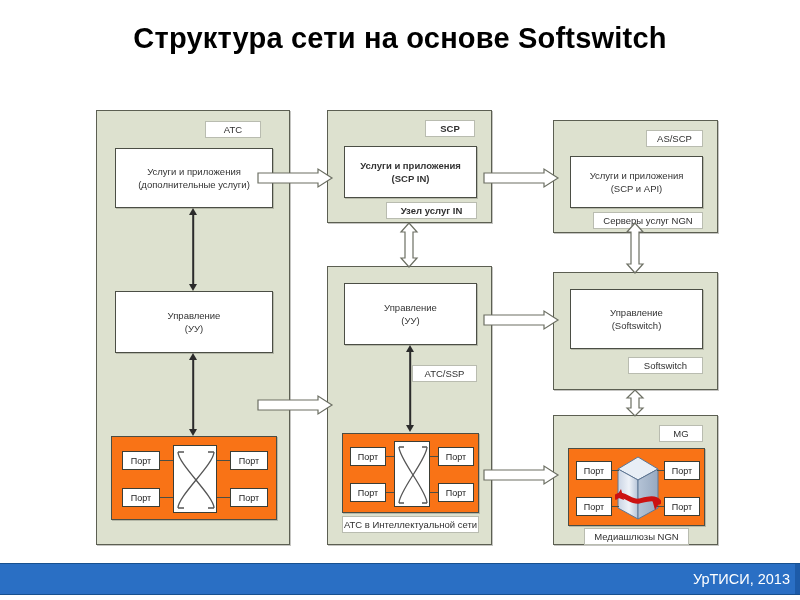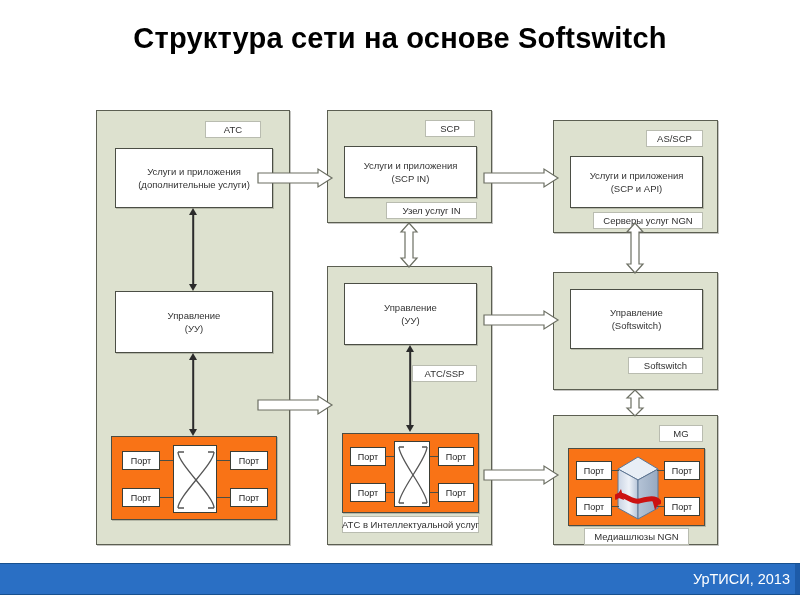--- a/index.html
+++ b/index.html
@@ -229,21 +229,21 @@
       <div class="port" style="left:118px; top:14px; width:38px; height:19px;">Порт</div>
       <div class="port" style="left:118px; top:51px; width:38px; height:19px;">Порт</div>
       <div class="wire" style="left:48px; top:23px; width:13px;"></div>
       <div class="wire" style="left:48px; top:60px; width:13px;"></div>
       <div class="wire" style="left:105px; top:23px; width:13px;"></div>
       <div class="wire" style="left:105px; top:60px; width:13px;"></div>
     </div>
 
   </div>
 
-  <div class="panel" style="left:327px; top:110px; width:165px; height:113px;">
+  <div class="panel" style="left:327px; top:110px; width:165px; height:113px;font-weight:bold;">
     <div class="tag" style="left:97px; top:9px; width:50px; height:17px;">SCP</div>
 
     <div class="wbox" style="left:16px; top:35px; width:133px; height:52px;">
       <div class="lines">
         <span>Услуги и приложения</span><br>
         <span>(SCP IN)</span>
       </div>
     </div>
 
     <div class="tag" style="left:58px; top:91px; width:91px; height:17px;">Узел услуг IN</div>
@@ -290,21 +290,21 @@
       <div class="port" style="left:7px; top:13px; width:36px; height:19px;">Порт</div>
       <div class="port" style="left:7px; top:49px; width:36px; height:19px;">Порт</div>
       <div class="port" style="left:95px; top:13px; width:36px; height:19px;">Порт</div>
       <div class="port" style="left:95px; top:49px; width:36px; height:19px;">Порт</div>
       <div class="wire" style="left:43px; top:22px; width:8px;"></div>
       <div class="wire" style="left:43px; top:58px; width:8px;"></div>
       <div class="wire" style="left:87px; top:22px; width:8px;"></div>
       <div class="wire" style="left:87px; top:58px; width:8px;"></div>
     </div>
 
-    <div class="tag" style="left:14px; top:249px; width:137px; height:17px;">АТС в Интеллектуальной услуг</div>
+    <div class="tag" style="left:14px; top:249px; width:137px; height:17px;">АТС в Интеллектуальной сети</div>
   </div>
 
   <div class="panel" style="left:553px; top:272px; width:165px; height:118px;">
 
     <div class="wbox" style="left:16px; top:16px; width:133px; height:60px;">
       <div class="lines">
         <span>Управление</span><br>
         <span>(Softswitch)</span>
       </div>
     </div>

